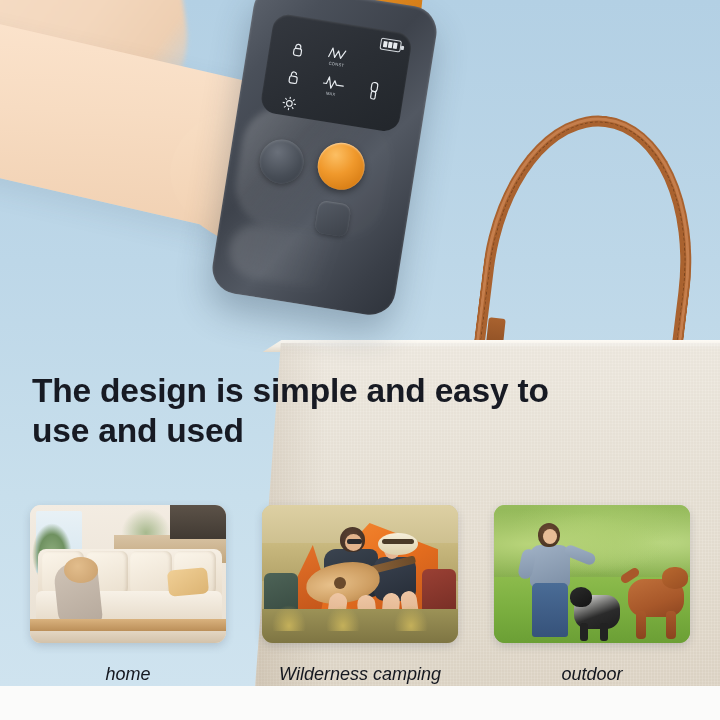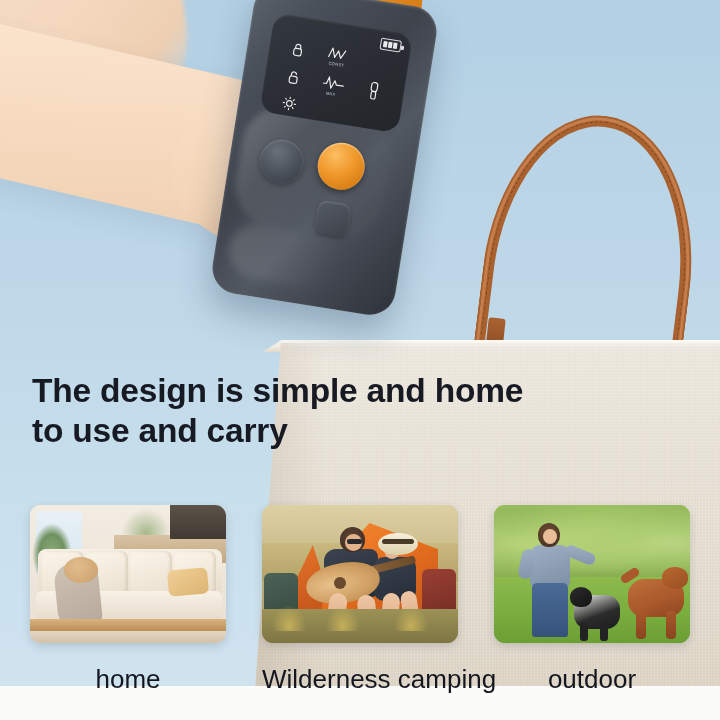--- a/index.html
+++ b/index.html
@@ -360,22 +360,23 @@
                background:linear-gradient(180deg,#a8582a,#8a441f); border-radius:4px; }
   .t3 .d2l1{left:142px;} .t3 .d2l2{left:172px;}
 
   
   .captions {
     position:absolute; left:0; top:664px; width:720px; height:40px;
   }
   .cap {
     position:absolute; top:0;
     text-align:center;
-    font-size:26px; color:#14171f;
+    font-size:18px; color:#14171f;
     white-space:nowrap;
+    font-style:italic;
   }
   .cap1 { left:30px; width:196px; }
   .cap2 { left:262px; width:196px; }
   .cap3 { left:494px; width:196px; }
 </style>
 </head>
 <body>
 
 <div class="stage">
 
@@ -461,21 +462,21 @@
         </span>
 
       </div>
     </div>
 
     <div class="btn-round-dark"></div>
     <div class="btn-orange"></div>
     <div class="btn-square"></div>
   </div>
 
-  <div class="headline">The design is simple and home to use and carry</div>
+  <div class="headline">The design is simple and easy to use and used</div>
 
   <div class="thumbs">
 
     <div class="thumb t1">
       <div class="wall"></div>
       <div class="window"></div>
       <div class="plant"></div>
       <div class="plant2"></div>
       <div class="counter"></div>
       <div class="cab"></div>

